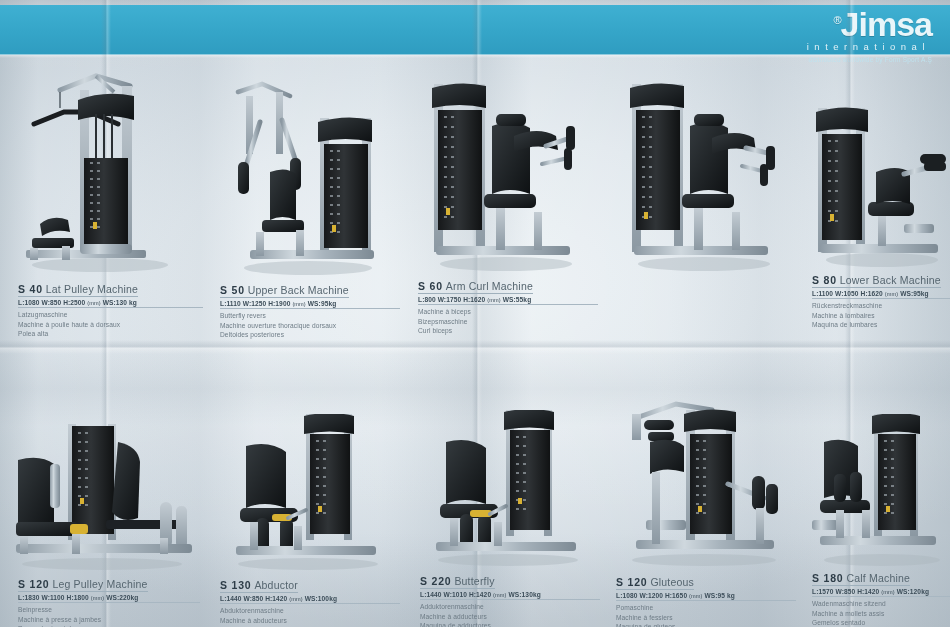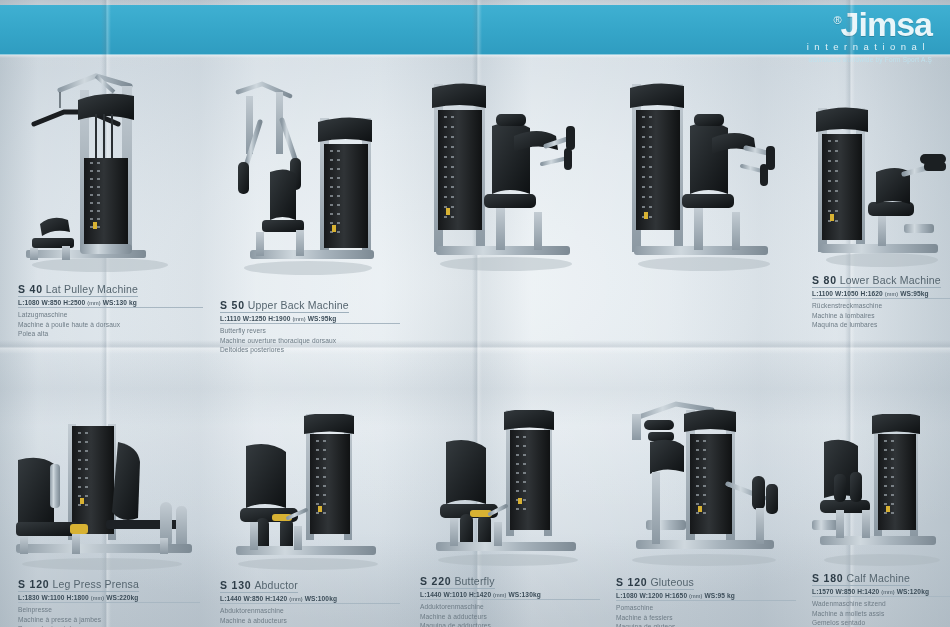--- a/index.html
+++ b/index.html
@@ -268,21 +268,21 @@
             <rect x="110" y="169" width="3" height="2"></rect>
               <rect x="117" y="169" width="3" height="2"></rect>
           </g>
           <rect x="112" y="163" width="4" height="7" fill="#d8b233"></rect>
 
           <rect x="30" y="188" width="124" height="9" rx="3" fill="url(#mtl)"></rect>
           <rect x="36" y="170" width="8" height="24" fill="url(#mtlv)"></rect>
           <rect x="76" y="168" width="8" height="26" fill="url(#mtlv)"></rect>
         </svg>
       </div>
-      <div class="caption" style="margin-top:15px">
+      <div class="caption" style="margin-top:0">
         <div class="cap-title"><span class="code">S 50</span> <span class="name">Upper Back Machine</span></div>
         <div class="cap-dims"><span>L:1110 W:1250 H:1900</span> <span class="mm">(mm)</span> <span>WS:95kg</span></div>
         <div class="cap-langs">
           <div>Butterfly revers</div>
           <div>Machine ouverture thoracique dorsaux</div>
           <div>Deltoides posteriores</div>
         </div>
       </div>
     </div>
 
@@ -332,20 +332,29 @@
           <path d="M128 84 L152 76" stroke="url(#mtl)" stroke-width="5" fill="none" stroke-linecap="round"></path>
           <rect x="148" y="64" width="9" height="24" rx="4" fill="#1b1f22"></rect>
           <path d="M124 102 L150 96" stroke="url(#mtl)" stroke-width="4" fill="none" stroke-linecap="round"></path>
           <rect x="146" y="86" width="8" height="22" rx="4" fill="#1b1f22"></rect>
 
           <rect x="18" y="184" width="134" height="9" rx="3" fill="url(#mtl)"></rect>
           <rect x="78" y="146" width="9" height="42" fill="url(#mtlv)"></rect>
           <rect x="116" y="150" width="8" height="38" fill="url(#mtlv)"></rect>
         </svg>
       </div>
+      <div class="caption" style="margin-top:0px">
+        <div class="cap-title"><span class="code">S 60</span> <span class="name">Arm Curl Machine</span></div>
+        <div class="cap-dims"><span>L:800 W:1750 H:1620</span> <span class="mm">(mm)</span> <span>WS:55kg</span></div>
+        <div class="cap-langs">
+          <div>Machine à biceps</div>
+          <div>Bizepsmaschine</div>
+          <div>Curl biceps</div>
+        </div>
+      </div>
     </div>
 
     <div class="cell" style="left:616px; width:180px">
       <div class="photo">
         <svg width="180" height="214" viewBox="0 0 180 214">
           <ellipse cx="88" cy="202" rx="66" ry="7" fill="#aab5bd" opacity=".45"></ellipse>
           <rect x="16" y="22" width="9" height="168" fill="url(#mtlv)"></rect>
           <rect x="58" y="22" width="9" height="168" fill="url(#mtlv)"></rect>
           <path d="M14 26 q28 -8 54 -2 l0 22 q-26 -6 -54 0 z" fill="url(#pad)"></path>
           <rect x="20" y="48" width="44" height="120" fill="url(#stack)"></rect>
@@ -488,21 +497,21 @@
           <rect x="166" y="82" width="11" height="42" rx="5" fill="url(#mtlv)"></rect>
           <rect x="60" y="100" width="18" height="10" rx="3" fill="#d8b233"></rect>
 
           <rect x="6" y="120" width="176" height="9" rx="3" fill="url(#mtl)"></rect>
           <rect x="10" y="112" width="8" height="18" fill="url(#mtlv)"></rect>
           <rect x="62" y="110" width="8" height="20" fill="url(#mtlv)"></rect>
           <rect x="150" y="114" width="8" height="16" fill="url(#mtlv)"></rect>
         </svg>
       </div>
       <div class="caption" style="margin-top:2px; margin-left:8px">
-        <div class="cap-title"><span class="code">S 120</span> <span class="name">Leg Press Prensa</span></div>
+        <div class="cap-title"><span class="code">S 120</span> <span class="name">Leg Pulley Machine</span></div>
         <div class="cap-dims"><span>L:1830 W:1100 H:1800</span> <span class="mm">(mm)</span> <span>WS:220kg</span></div>
         <div class="cap-langs">
           <div>Beinpresse</div>
           <div>Machine à presse à jambes</div>
           <div>Prensa horizontal</div>
         </div>
       </div>
     </div>
 
     <div class="cell" style="left:220px; width:180px">

